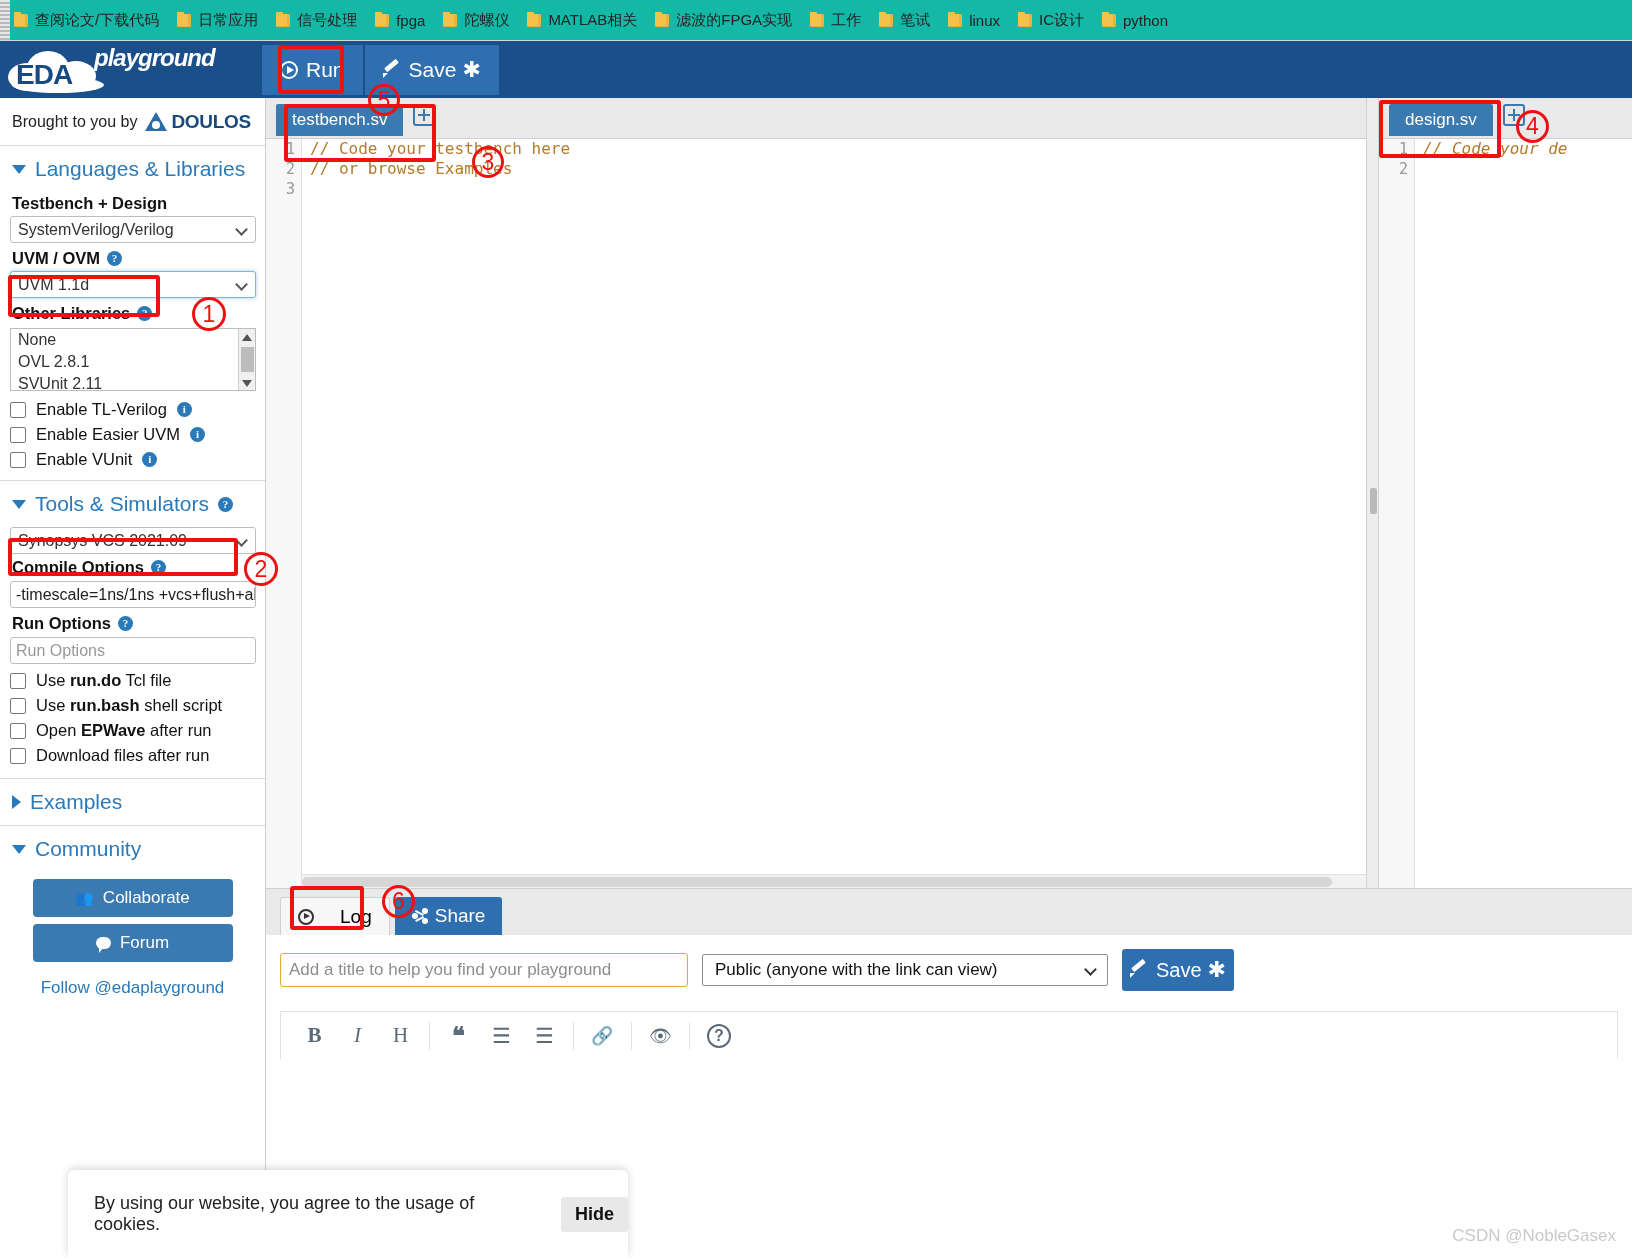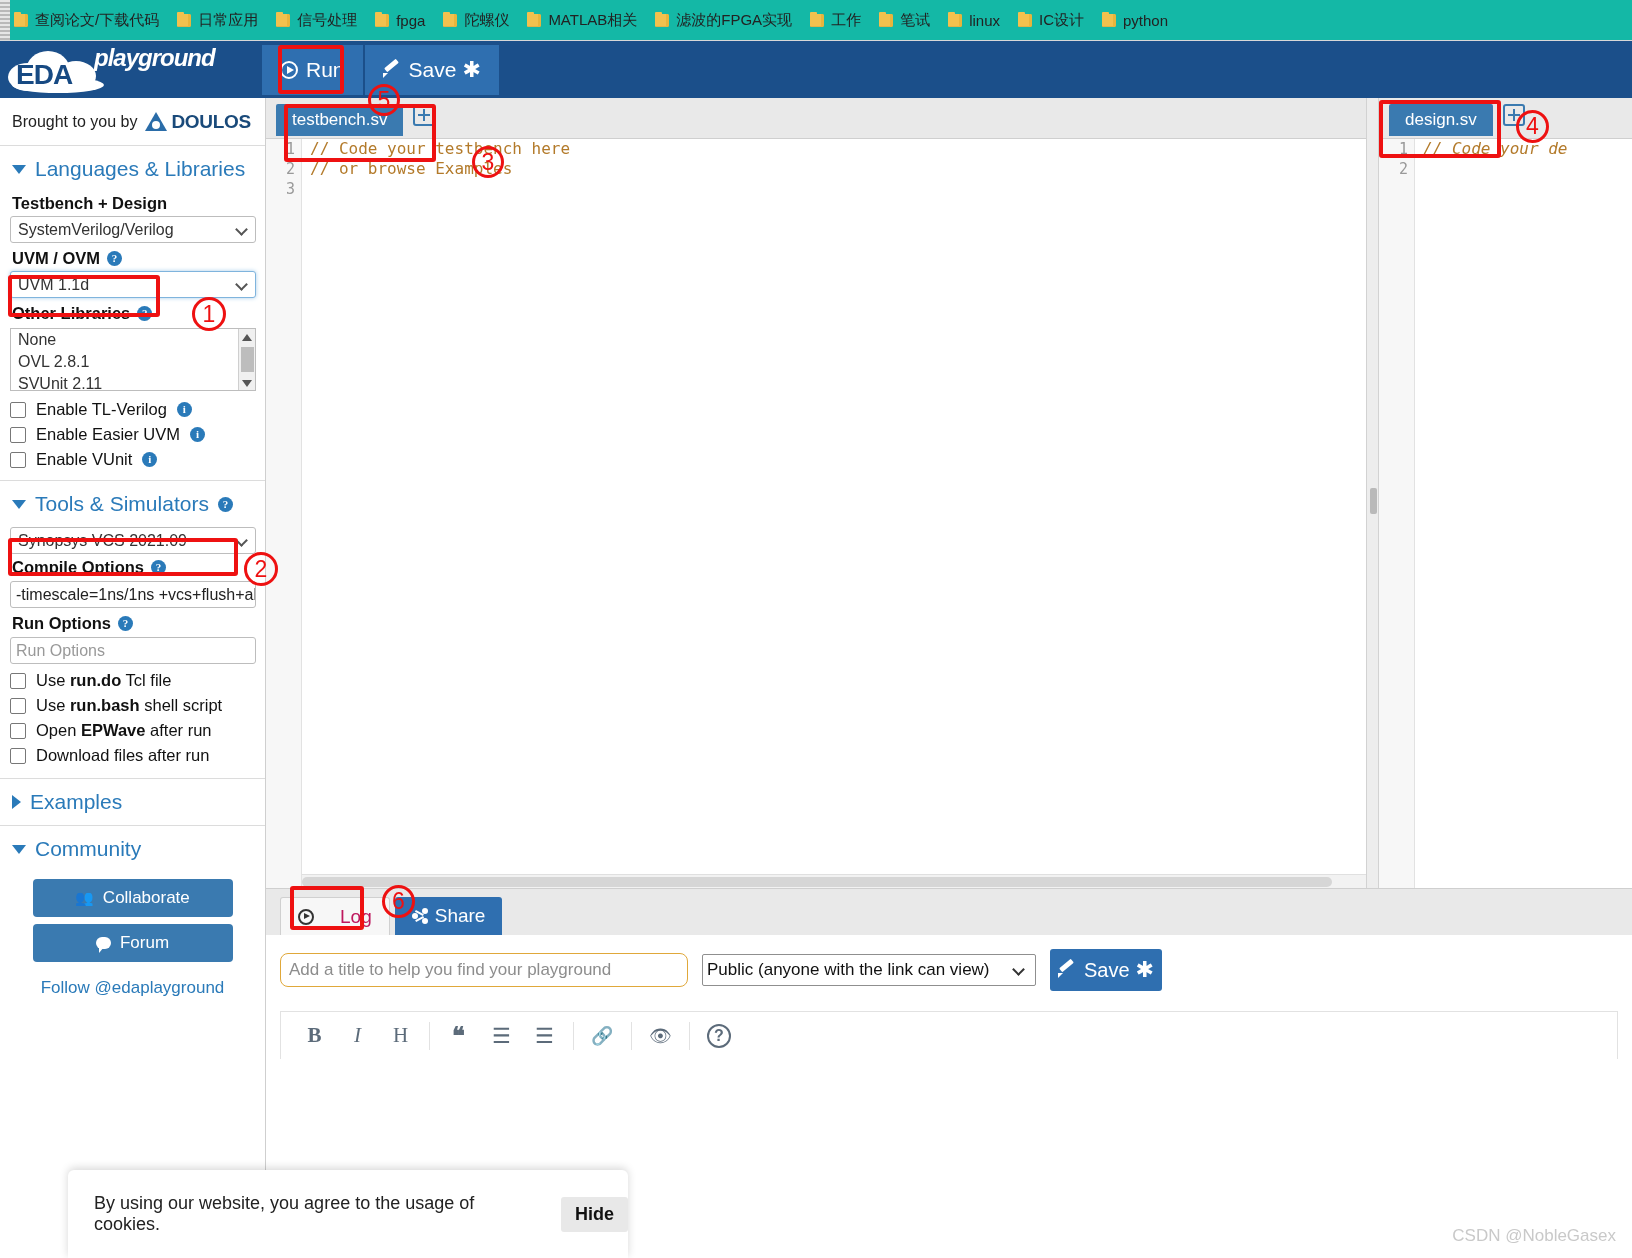--- a/index.html
+++ b/index.html
@@ -294,21 +294,21 @@
   }
   #bottom-tabs {
     height: 46px; background: #e9e9e9; display: flex; align-items: flex-end;
     padding-left: 14px; gap: 5px;
   }
   .btab {
     height: 38px; display: flex; align-items: center; gap: 7px;
     padding: 0 17px; font-size: 19px; cursor: pointer;
     border-radius: 3px 3px 0 0;
   }
-  #log-tab { background: #f7f7f7; color: #be185d; border: 1px solid #d0d0d0; border-bottom: none; gap: 26px;}
+  #log-tab { background: #f7f7f7; color: #000000; border: 1px solid #d0d0d0; border-bottom: none; gap: 26px;}
   #share-tab { background: #2f6fb0; color: #fff; }
   .play-ico-sm {
     width: 16px; height: 16px; border: 2px solid #333; border-radius: 50%;
     position: relative; flex: none;
   }
   .play-ico-sm:after {
     content: ""; position: absolute; left: 4px; top: 2.5px;
     border-left: 6px solid #333;
     border-top: 3.5px solid transparent; border-bottom: 3.5px solid transparent;
   }
@@ -323,28 +323,28 @@
   .share-ico i.n3 { left: 0; top: 5px; }
   .share-ico b {
     position: absolute; background: #fff; height: 1.5px; width: 9px; left: 3px; top: 4px;
     transform: rotate(28deg);
   }
   .share-ico b.l2 { top: 10px; transform: rotate(-28deg); }
 
   #share-form { padding: 14px 0 0 14px; }
   #form-row { display: flex; align-items: center; gap: 14px; }
   #title-input {
-    width: 408px; height: 34px; border: 1px solid #e0a83a; border-radius: 8px;
+    width: 408px; height: 34px; border: 1px solid #e0a83a; border-radius: 3px;
     font-size: 17px; color: #8d8d8d; display: flex; align-items: center;
     padding-left: 8px; background: #fff; cursor: text;
   }
   #visibility-select {
-    width: 334px; height: 32px; border: 1px solid #8f8f8f; border-radius: 2px;
+    width: 406px; height: 32px; border: 1px solid #8f8f8f; border-radius: 2px;
     background: #fff; font-size: 17px; color: #111; display: flex; align-items: center;
-    padding-left: 4px; position: relative; cursor: pointer;
+    padding-left: 12px; position: relative; cursor: pointer;
   }
   #visibility-select .chev {
     position: absolute; right: 12px; top: 10px;
     width: 9px; height: 9px; border-right: 2px solid #333; border-bottom: 2px solid #333;
     transform: rotate(45deg);
   }
   #share-save {
     width: 112px; height: 42px; background: #2f6fb0; color: #fff;
     display: flex; align-items: center; justify-content: center; gap: 8px;
     font-size: 20px; border-radius: 3px; cursor: pointer;

